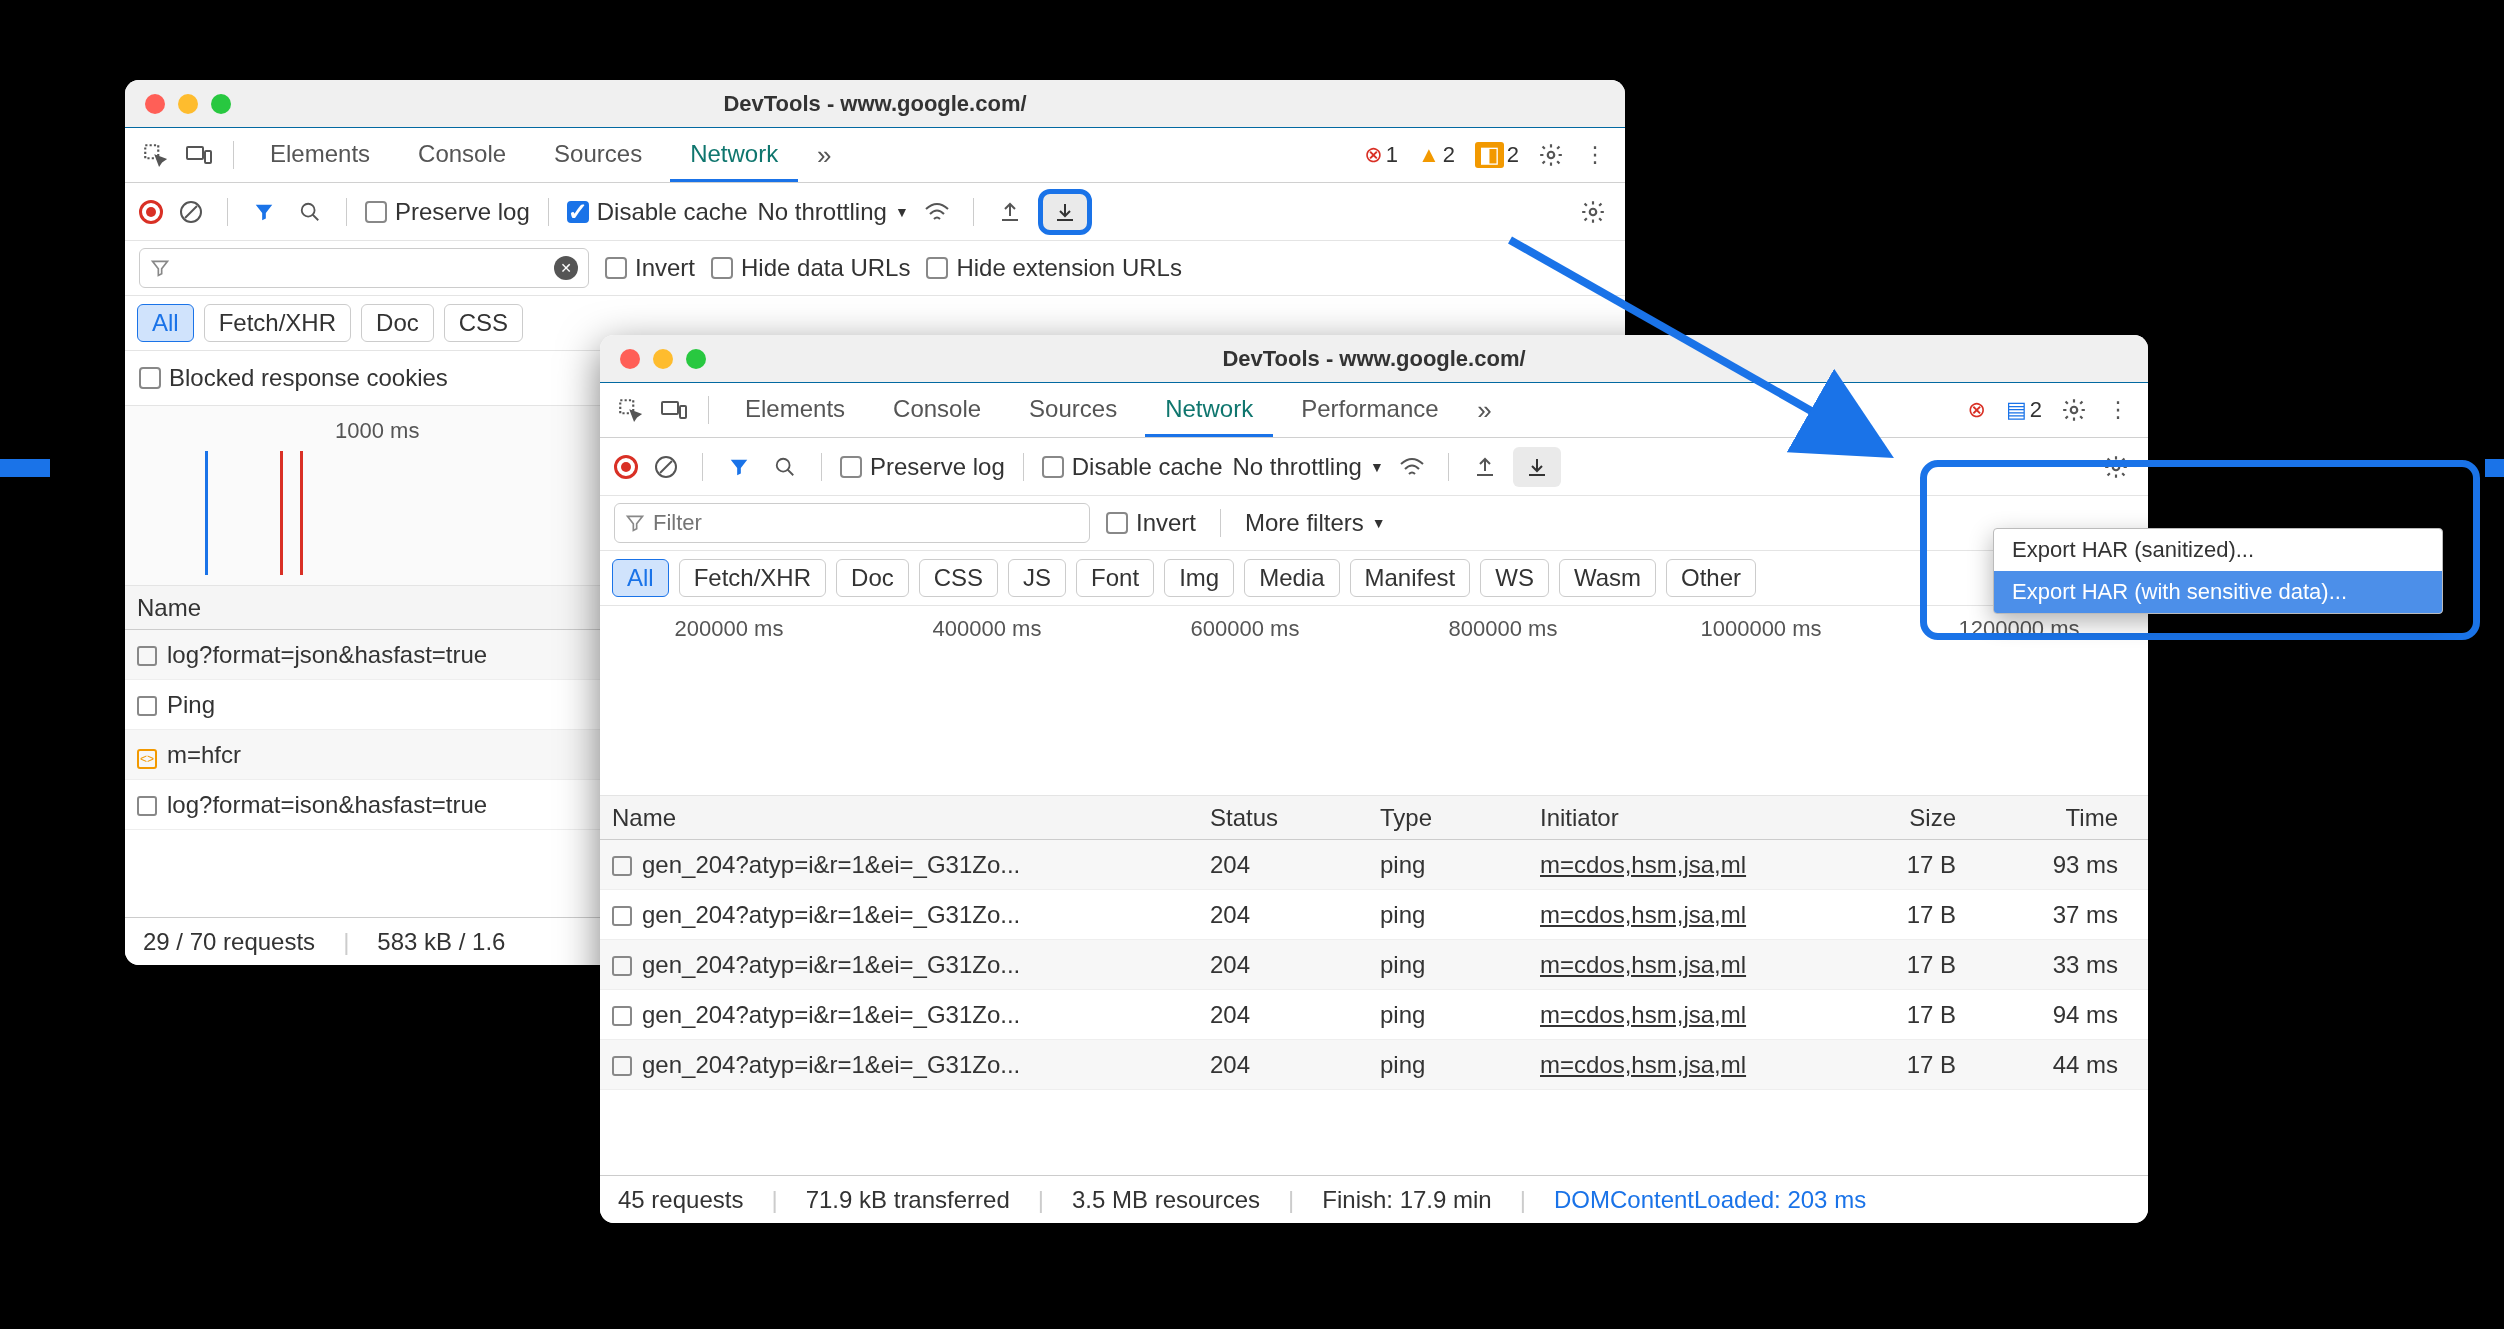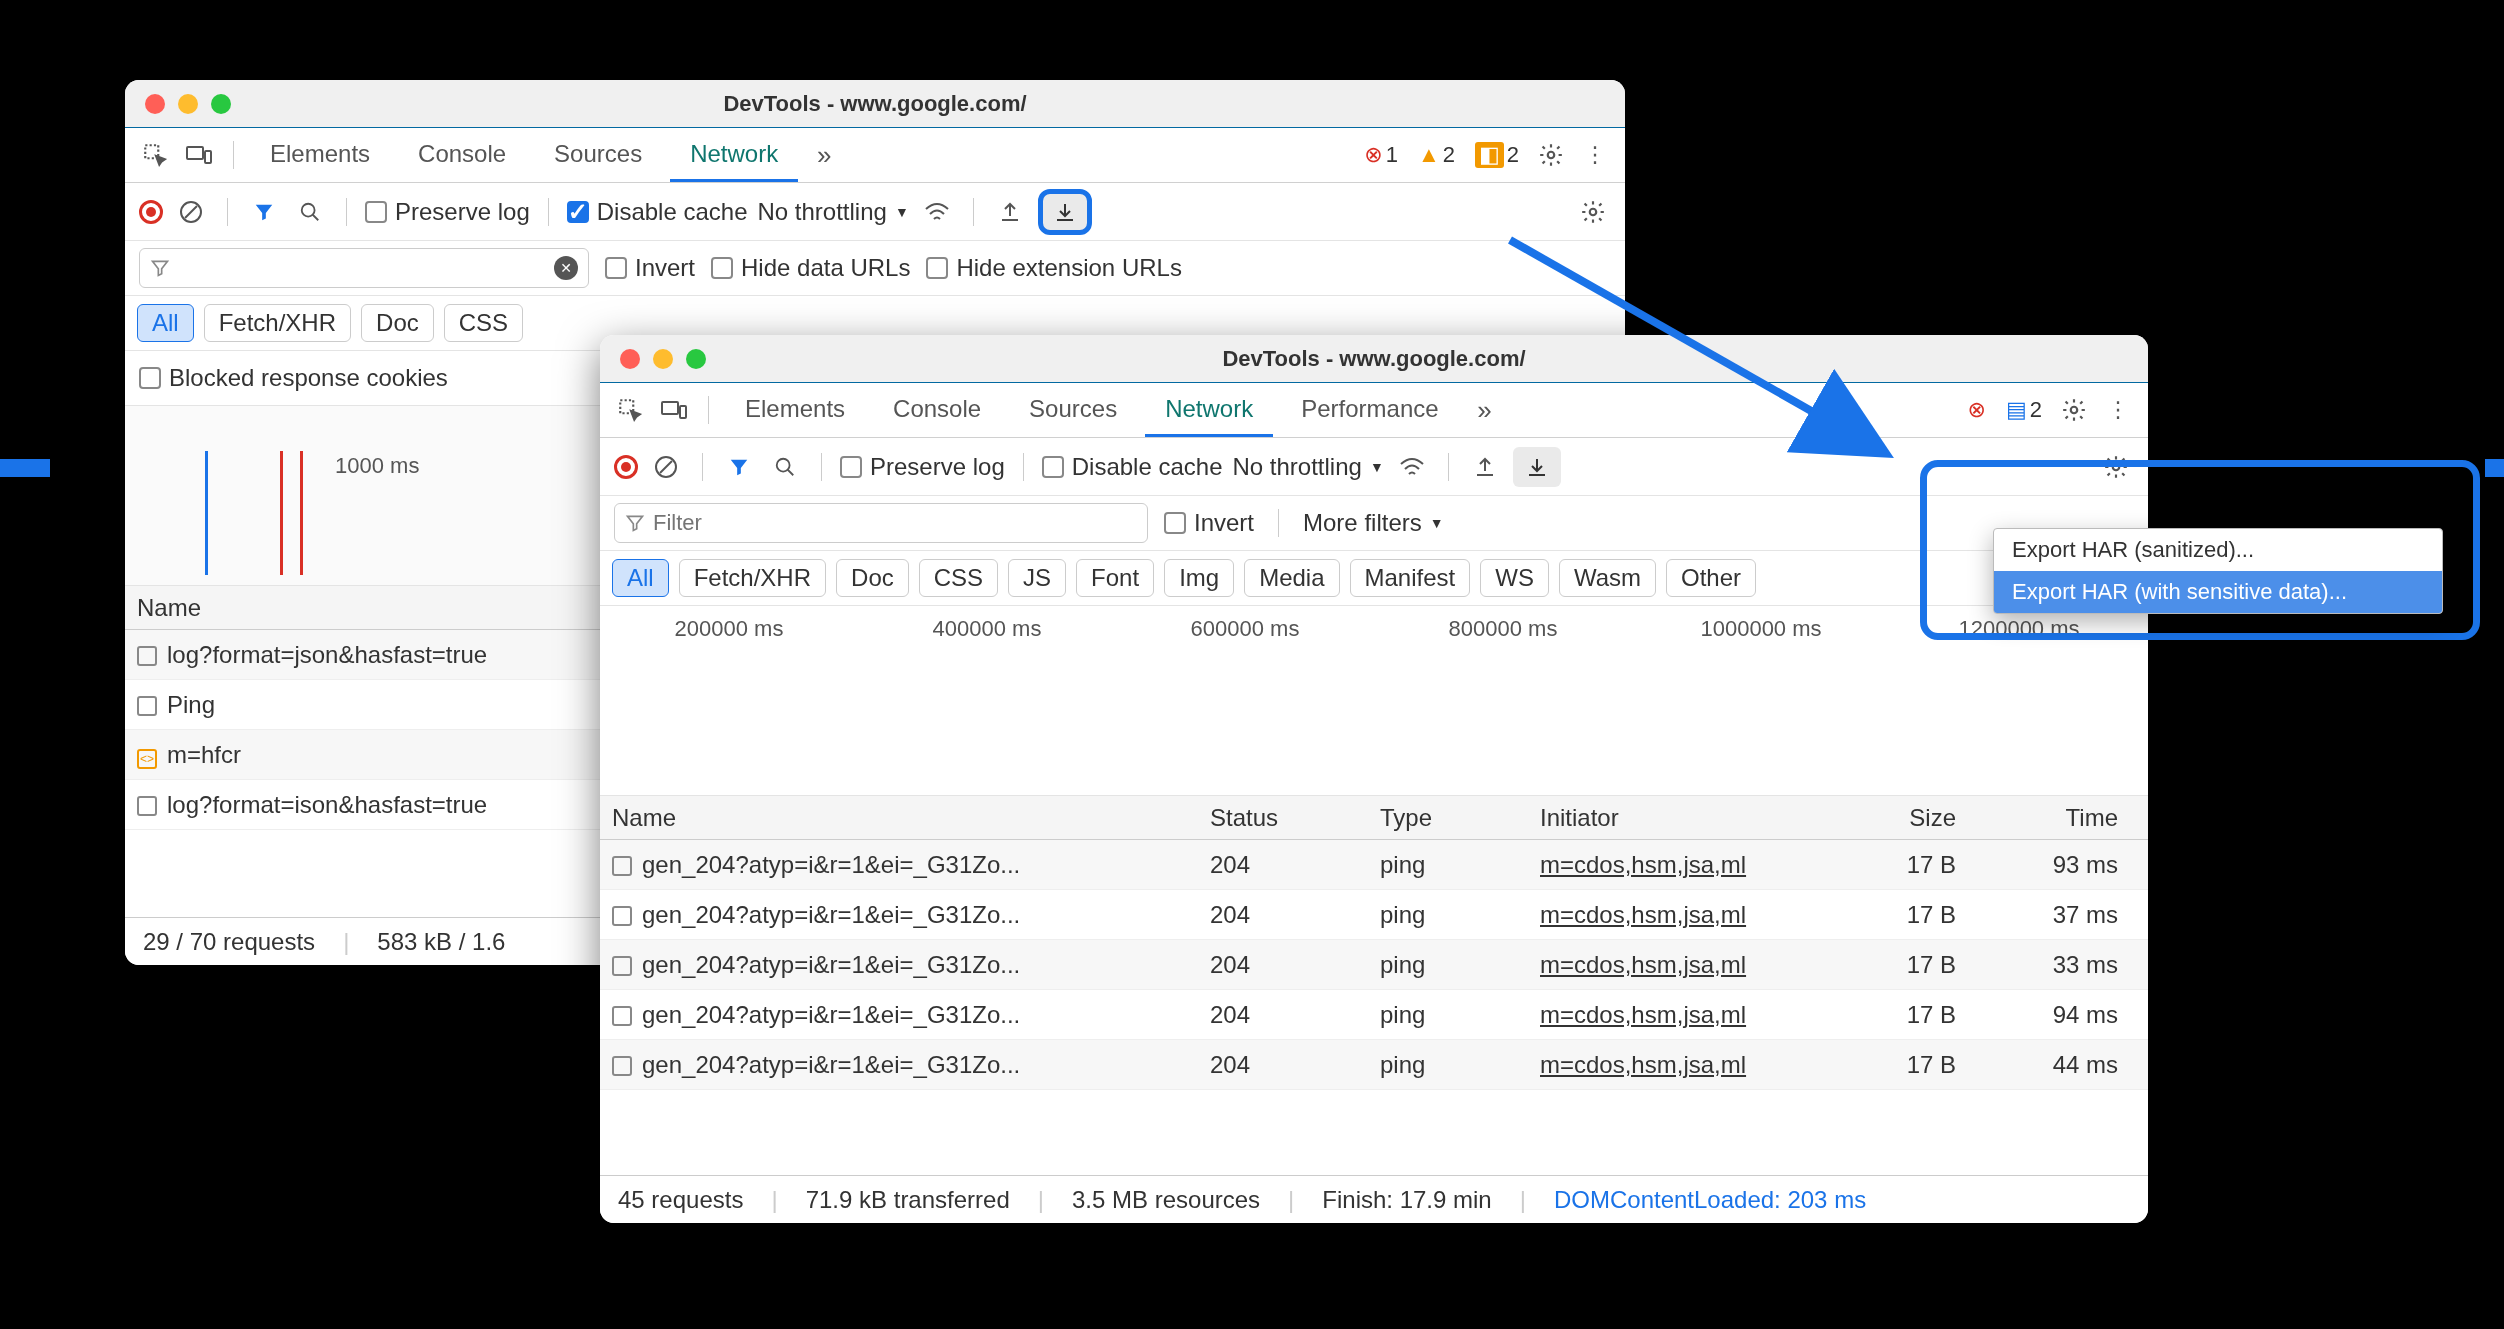--- a/index.html
+++ b/index.html
@@ -189,21 +189,20 @@
   height: 180px;
   border-bottom: 1px solid #e4e4e4;
   position: relative;
   background: #fafafa;
 }
 .waterfall-label {
   position: absolute;
   top: 12px;
   font-size: 22px;
   color: #555;
-  margin-top: 35px;
 }
 .waterfall .mark-blue { position: absolute; top: 45px; bottom: 10px; width: 3px; background: #1a73e8; }
 .waterfall .mark-red { position: absolute; top: 45px; bottom: 10px; width: 3px; background: #d93025; }
 .waterfall-2 { height: 190px; border-bottom: 1px solid #e4e4e4; background: #fff; }
 .wf2-labels { display: flex; padding-top: 10px; font-size: 22px; color: #555; }
 .wf2-labels span { flex: 1; text-align: center; }
 .table-header {
   display: flex;
   height: 44px;
   align-items: center;
@@ -561,21 +560,21 @@
     <div class="spacer"></div>
     <div class="icon-btn">
       <svg width="26" height="26" viewBox="0 0 24 24" fill="none" stroke="#555" stroke-width="2">
           <circle cx="12" cy="12" r="3"></circle>
           <path d="M12 2v3M12 19v3M4.2 4.2l2.1 2.1M17.7 17.7l2.1 2.1M2 12h3M19 12h3M4.2 19.8l2.1-2.1M17.7 6.3l2.1-2.1"></path>
         </svg>
     </div>
   </div>
 
   <div class="filterbar">
-    <div class="filter-input" style="width:534px;">
+    <div class="filter-input" style="width:476px;">
       <svg width="20" height="20" viewBox="0 0 24 24" fill="none" stroke="#888" stroke-width="2" style="margin-right:8px;">
           <path d="M3 4h18l-7 9v6l-4 2v-8z"></path>
         </svg>
       <input type="text" placeholder="Filter" style="">
     </div>
     <label class="checkbox-label">
         <span class="chk"></span>
         <span>Invert</span>
       </label>
     <div class="divider-v"></div>

